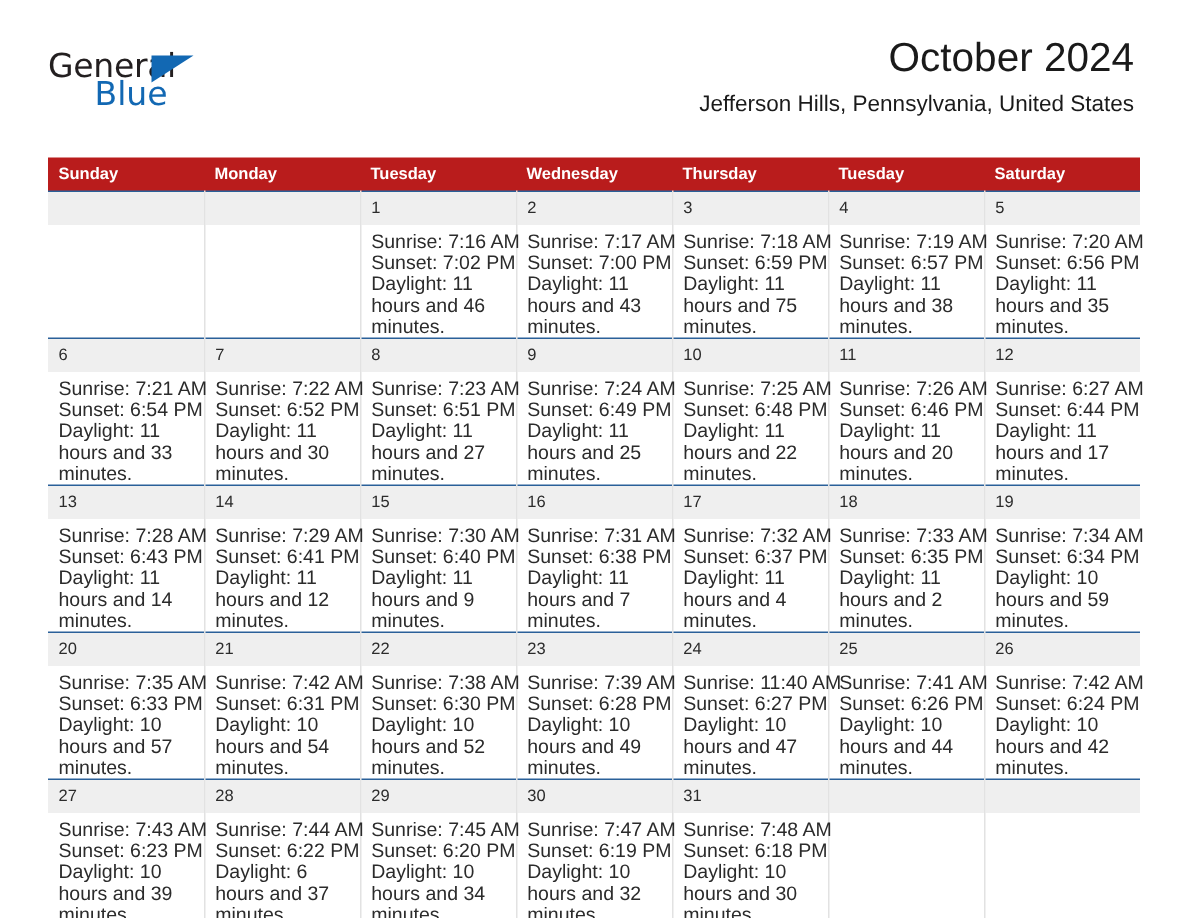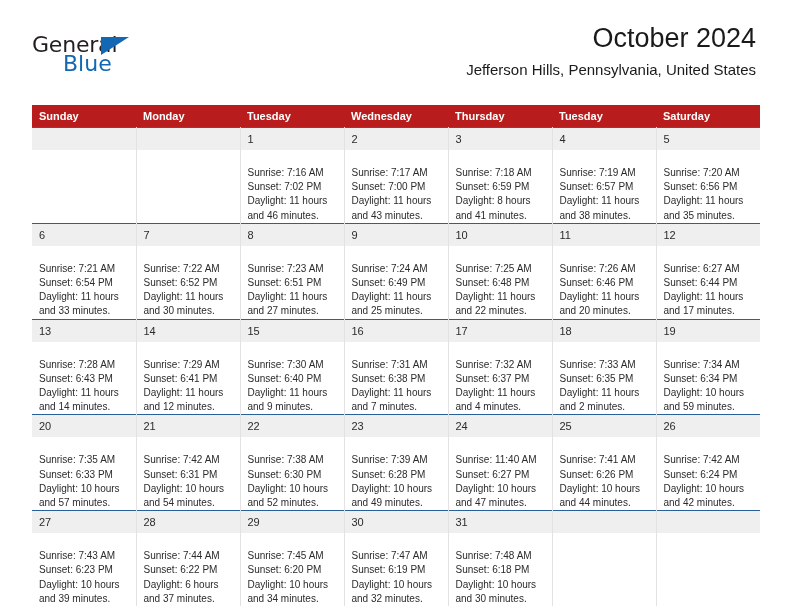--- a/index.html
+++ b/index.html
@@ -133,24 +133,23 @@
     line-height: 14px;
     color: #2b2b2b;
     padding: 4px 0 4px 7px;
     height: 14px;
     box-sizing: content-box;
   }
   .daynum.empty { color: transparent; }
 
   .details {
     padding: 4px 6px 0 7px;
-    font-size: 10px;
+    font-size: 13px;
     line-height: 14.2px;
     color: #2b2b2b;
-    margin-top: 12px;
   }
   .details div { white-space: nowrap; }
   .details .daylight { white-space: normal; }
 </style>
 </head>
 <body>
 
 <div class="page">
 
   <div class="header">
@@ -211,21 +210,21 @@
               <div>Sunrise: 7:17 AM</div>
               <div>Sunset: 7:00 PM</div>
               <div class="daylight">Daylight: 11 hours and 43 minutes.</div>
             </div>
           </td>
           <td>
             <div class="daynum">3</div>
             <div class="details">
               <div>Sunrise: 7:18 AM</div>
               <div>Sunset: 6:59 PM</div>
-              <div class="daylight">Daylight: 8 hours and 41 minutes.</div>
+              <div class="daylight">Daylight: 11 hours and 75 minutes.</div>
             </div>
           </td>
           <td>
             <div class="daynum">4</div>
             <div class="details">
               <div>Sunrise: 7:19 AM</div>
               <div>Sunset: 6:57 PM</div>
               <div class="daylight">Daylight: 11 hours and 38 minutes.</div>
             </div>
           </td>

